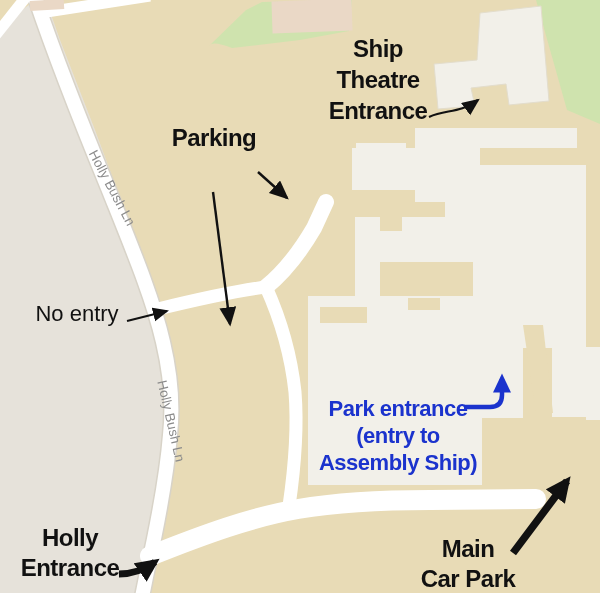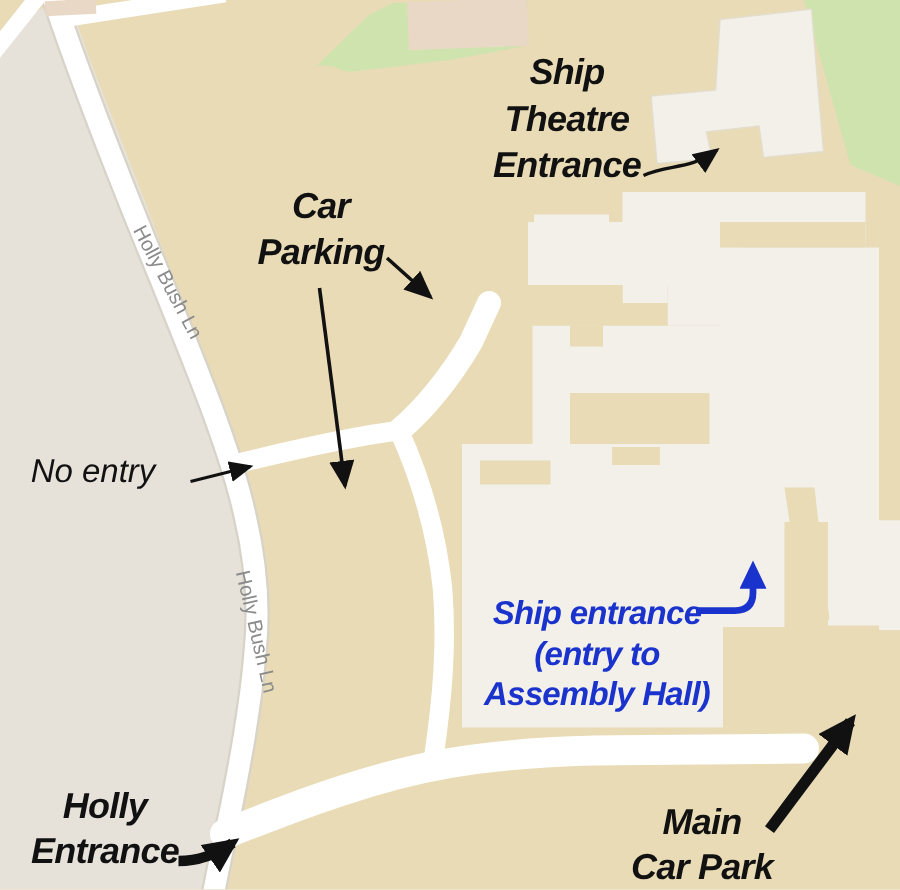--- a/index.html
+++ b/index.html
@@ -1,19 +1,19 @@
 <!DOCTYPE html>
 <html><head>
 <meta charset="utf-8">
 <style>
   html,body{margin:0;padding:0;}
   body{width:600px;height:593px;overflow:hidden;font-family:"Liberation Sans",sans-serif;}
   #map-canvas{position:relative;width:600px;height:593px;background:#e8dbb6;}
   #map-svg{position:absolute;left:0;top:0;}
-  .label{position:absolute;text-align:center;white-space:nowrap;color:#111111;transform:translateX(-50%);font-style:italic;}
+  .label{position:absolute;text-align:center;white-space:nowrap;color:#111111;transform:translateX(-50%);}
   .label .ln{display:block;}
   .bold{font-weight:700;letter-spacing:-0.5px;}
   .lbl-ship{font-size:24px;line-height:31px;}
   .lbl-car{font-size:24px;line-height:31px;}
   .lbl-noentry{font-size:22px;line-height:29px;font-weight:400;}
   .lbl-school{font-size:24px;line-height:30px;}
   .lbl-main-entrance{font-size:22px;line-height:27px;color:#1b33cd;}
   .lbl-carpark{font-size:24px;line-height:30px;}
   .road-name{position:absolute;color:#8b8b8b;font-size:13.5px;white-space:nowrap;transform-origin:center center;}
   .road-name.upper{left:112px;top:188px;transform:translate(-50%,-50%) rotate(62deg);}
@@ -102,37 +102,36 @@
   <div class="road-name upper">Holly Bush Ln</div>
   <div class="road-name lower">Holly Bush Ln</div>
 
   <div class="label bold lbl-ship" style="left:378px;top:33px;">
     <span class="ln">Ship</span>
     <span class="ln">Theatre</span>
     <span class="ln">Entrance</span>
   </div>
 
   <div class="label bold lbl-car" style="left:214px;top:122px;">
-    <span class="ln">Car</span>
     <span class="ln">Parking</span>
   </div>
 
-  <div class="label lbl-noentry" style="left:62px;top:299px;">
+  <div class="label lbl-noentry" style="left:77px;top:299px;">
     <span class="ln">No entry</span>
   </div>
 
   <div class="label bold lbl-school" style="left:70px;top:523px;">
     <span class="ln">Holly</span>
     <span class="ln">Entrance</span>
   </div>
 
   <div class="label bold lbl-main-entrance" style="left:398px;top:395px;">
-    <span class="ln">Ship entrance</span>
+    <span class="ln">Park entrance</span>
     <span class="ln">(entry to</span>
-    <span class="ln">Assembly Hall)</span>
+    <span class="ln">Assembly Ship)</span>
   </div>
 
   <div class="label bold lbl-carpark" style="left:468px;top:534px;">
     <span class="ln">Main</span>
     <span class="ln">Car Park</span>
   </div>
 
 </div>
 
 </body></html>

